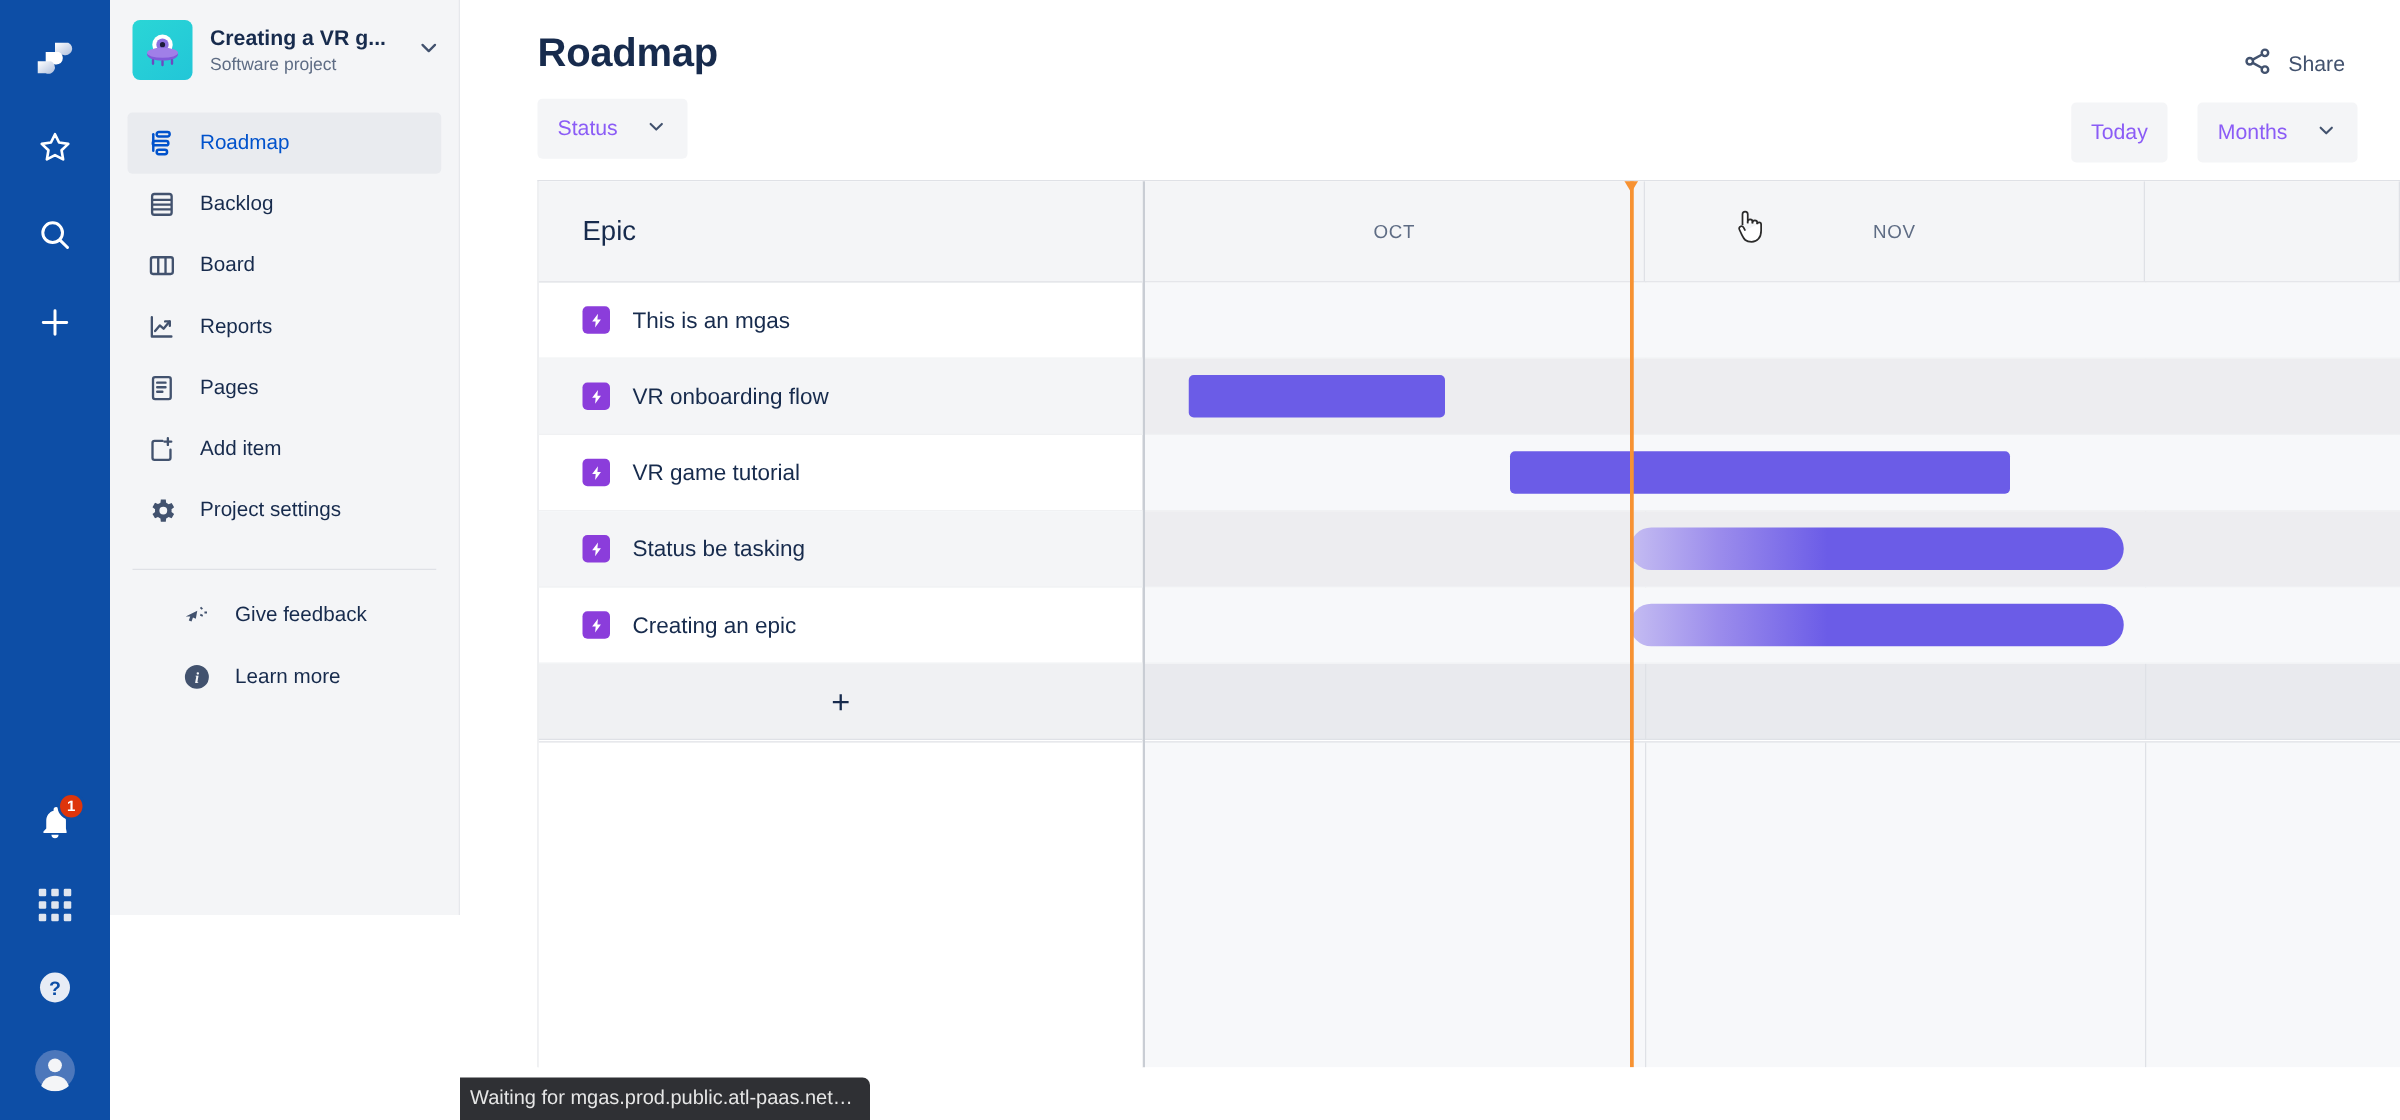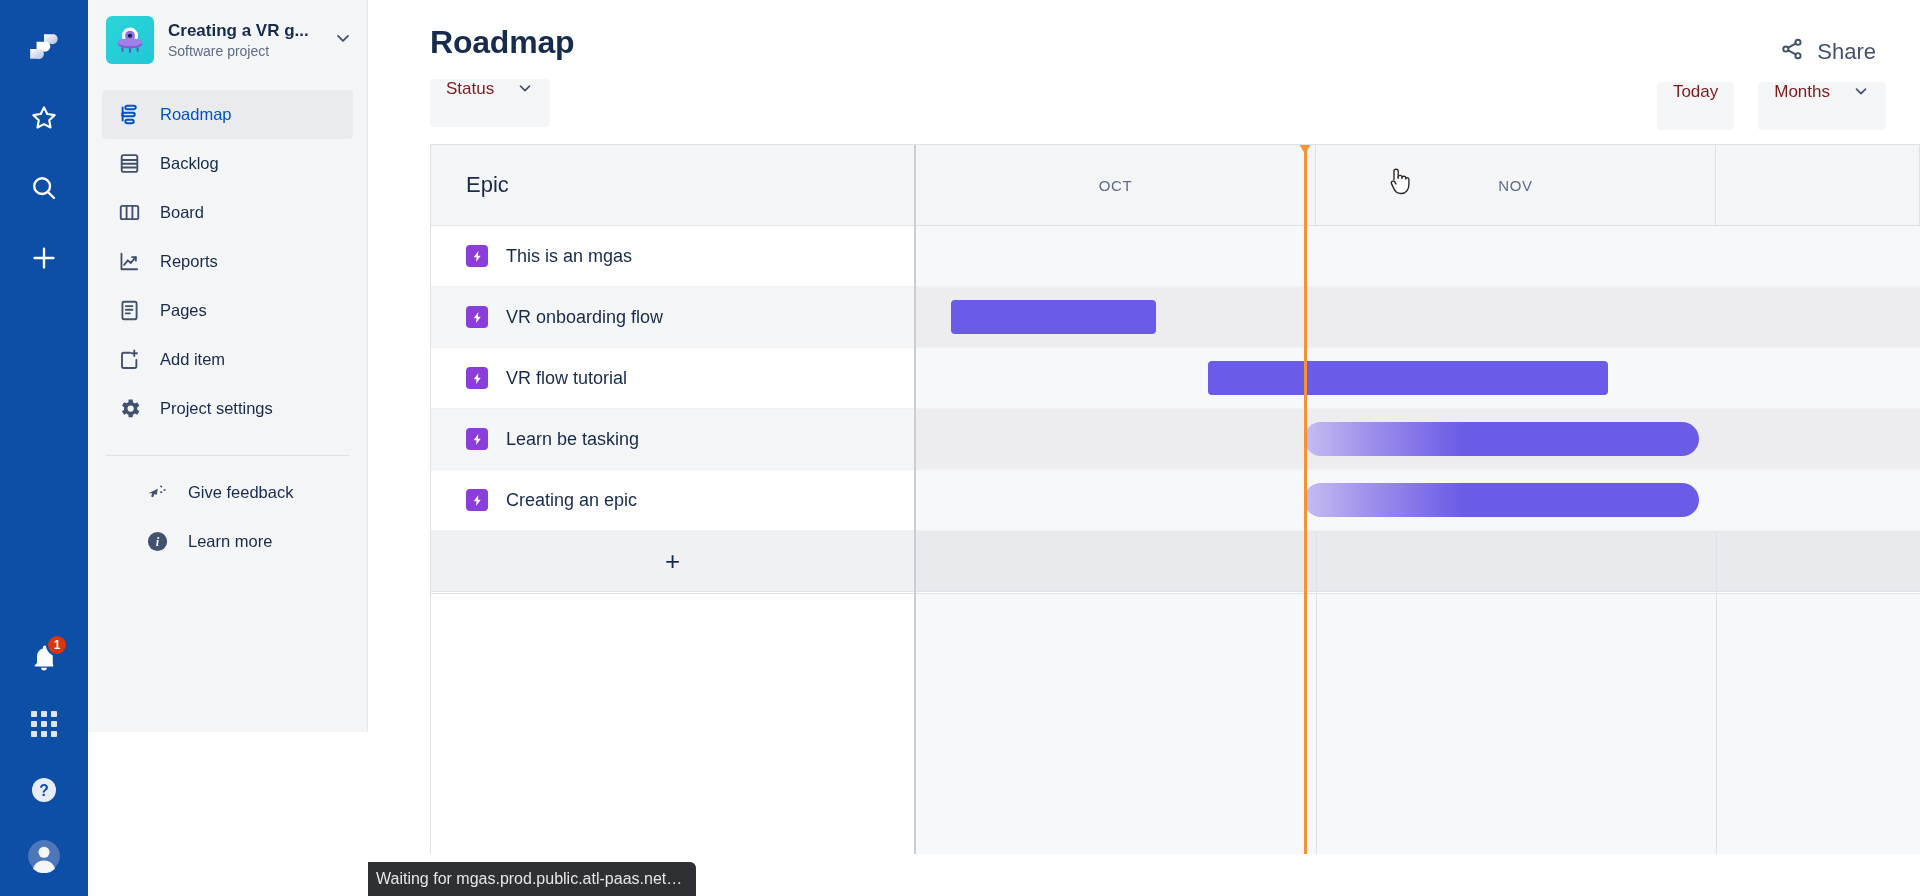--- a/index.html
+++ b/index.html
@@ -82,34 +82,34 @@
   .divider { height: 1px; background: #dfe1e6; margin: 22px 18px 12px 18px; }
   .sidebar-foot { padding: 0 14px; margin-left: 28px; }
 
   
   .main { flex: 1; height: 896px; position: relative; background: #fff; min-width: 0;}
   .main-head { padding: 22px 36px 0 62px; position: relative; }
   .page-title { font-size: 32px; color: #172b4d; font-weight: bold; letter-spacing: -0.2px; line-height: 40px;}
   .share-btn {
     position: absolute; top: 28px; right: 34px;
     display: flex; align-items: center; gap: 12px;
-    font-size: 22px; color: #42526e; cursor: pointer;
+    font-size: 17px; color: #42526e; cursor: pointer;
     padding: 8px 10px; border-radius: 4px;
   }
 
   .toolbar {
     display: flex; align-items: center;
     padding: 20px 36px 0 62px;
     position: relative; height: 62px;
   }
   .pill {
     background: #f4f5f7; border: none; border-radius: 4px;
-    height: 48px; display: flex; align-items: flex-start;
+    height: 48px; display: flex; align-items: center;
     padding: 0 16px; gap: 22px; cursor: pointer;
-    font-size: 17px; color: #7f1d1d; font-family: inherit;
+    font-size: 17px; color: #8b5cf6; font-family: inherit;
   }
   .toolbar-right { position: absolute; right: 34px; top: 20px; display:flex; gap: 24px; }
 
   
   .roadmap {
     margin: 20px 0 0 0;
     padding-left: 62px;
     height: 710px;
     position: relative;
     overflow: hidden;
@@ -462,30 +462,30 @@
             </span>
             <span>VR onboarding flow</span>
           </div>
 
           <div class="epic-row">
             <span class="epic-icon">
               <svg width="13" height="13" viewBox="0 0 24 24" fill="#ffffff">
                   <path d="M13.6 2L5 13.4h5.2L9.4 22 18 10.4h-5.2z"></path>
                 </svg>
             </span>
-            <span>VR flow tutorial</span>
+            <span>VR game tutorial</span>
           </div>
 
           <div class="epic-row alt">
             <span class="epic-icon">
               <svg width="13" height="13" viewBox="0 0 24 24" fill="#ffffff">
                   <path d="M13.6 2L5 13.4h5.2L9.4 22 18 10.4h-5.2z"></path>
                 </svg>
             </span>
-            <span>Learn be tasking</span>
+            <span>Status be tasking</span>
           </div>
 
           <div class="epic-row">
             <span class="epic-icon">
               <svg width="13" height="13" viewBox="0 0 24 24" fill="#ffffff">
                   <path d="M13.6 2L5 13.4h5.2L9.4 22 18 10.4h-5.2z"></path>
                 </svg>
             </span>
             <span>Creating an epic</span>
           </div>

